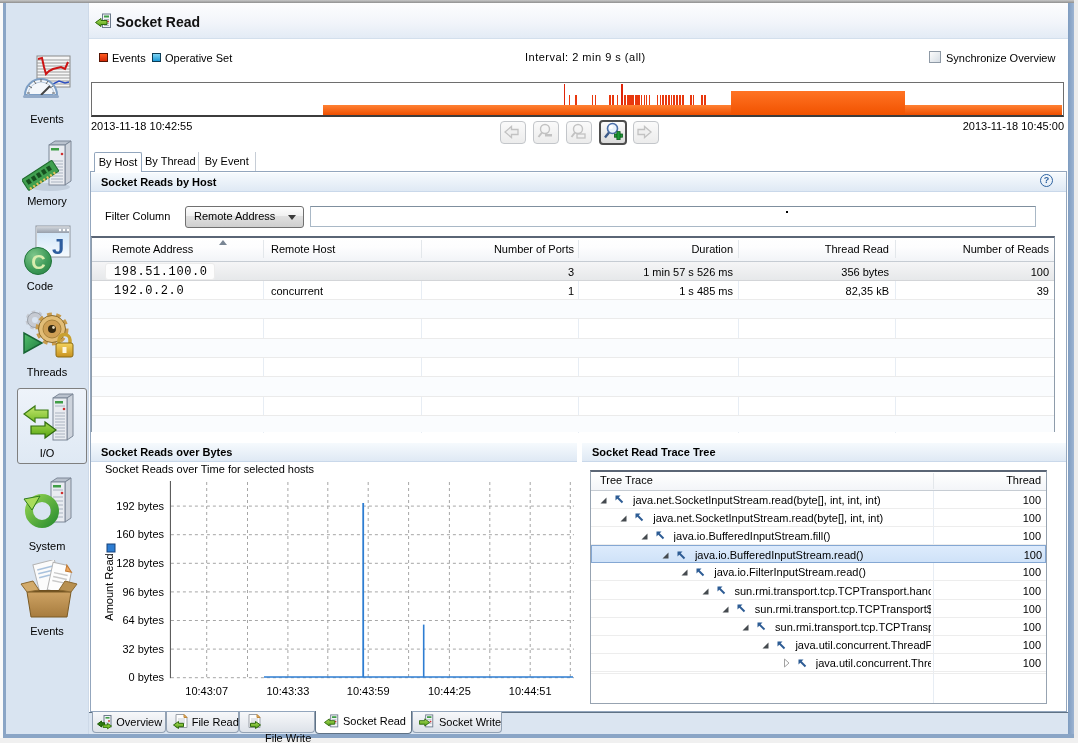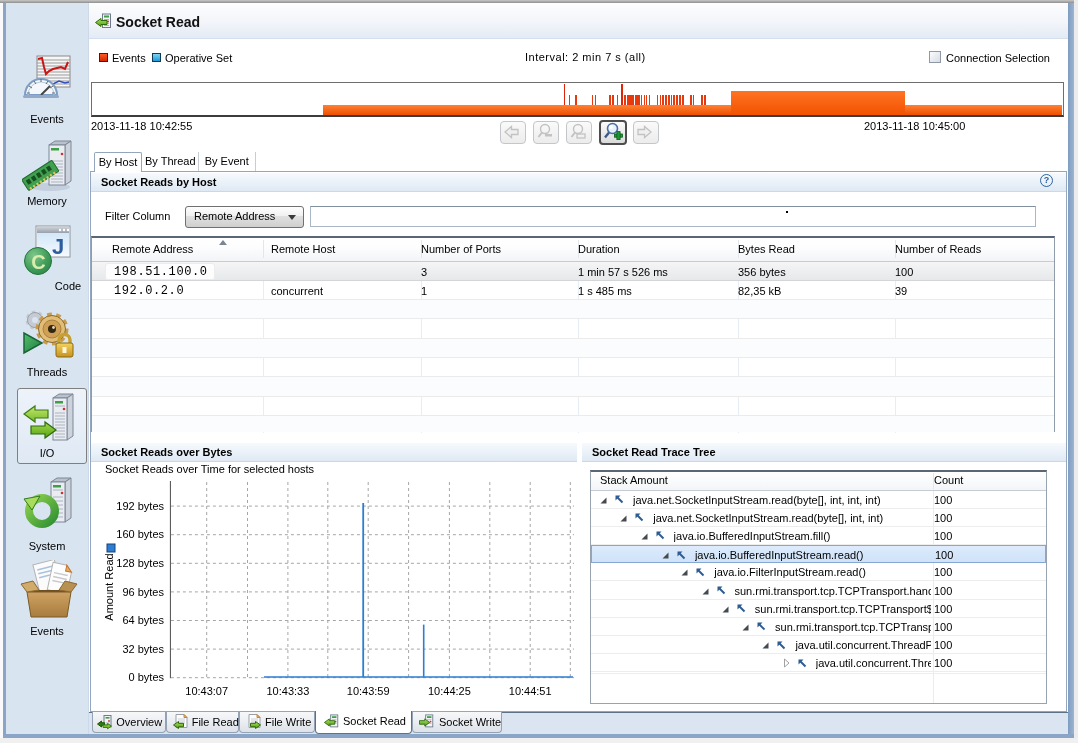--- a/index.html
+++ b/index.html
@@ -1,20 +1,20 @@
 <!DOCTYPE html>
 <html><head>
 <meta charset="utf-8">
 <style>
   html,body{margin:0;padding:0;}
   body{width:1078px;height:743px;position:relative;background:#f0f0f0;
        font-family:"Liberation Sans",sans-serif;font-size:11px;color:#000;overflow:hidden;}
   .abs{position:absolute;white-space:nowrap;}
   .b{font-weight:bold;}
-  .r{text-align:left;}
+  .r{text-align:right;}
 </style>
 </head>
 <body>
 
 <div class="abs" style="left:0;top:0;width:1078px;height:3px;background:linear-gradient(180deg,#c7c7c7,#8f8f8f);"></div>
 <div class="abs" style="left:1074px;top:0;width:4px;height:743px;background:#ececec;"></div>
 <div class="abs" style="left:0;top:738px;width:1078px;height:5px;background:#f0f0f0;"></div>
 <div class="abs" style="left:0;top:3px;width:3px;height:735px;background:#fafafa;"></div>
 <div class="abs" style="left:3px;top:3px;width:3px;height:735px;background:#8aa5c6;"></div>
 <div class="abs" style="left:1068px;top:3px;width:6px;height:735px;background:linear-gradient(90deg,#7e9cc0,#9db4d2);"></div>
@@ -120,21 +120,21 @@
         <radialGradient id="cgr3" cx="0.35" cy="0.3" r="0.9">
             <stop offset="0" stop-color="#7ec68b"></stop>
             <stop offset="0.6" stop-color="#3d9a57"></stop>
             <stop offset="1" stop-color="#2a7f44"></stop>
           </radialGradient>
       </defs>
       <circle cx="16" cy="37" r="13.5" fill="url(#cgr3)" stroke="#22763c"></circle>
       <text x="16.5" y="44.5" font-family="Liberation Sans" font-size="20" font-weight="bold" fill="#d9edae" text-anchor="middle">C</text>
     </svg>
   </div>
-  <div class="abs" style="left:0;top:277px;width:68px;text-align:center;padding-left:28px;">Code</div>
+  <div class="abs" style="left:0;top:277px;width:68px;text-align:center;">Code</div>
 
   <div class="abs" style="left:14px;top:305px;">
     <svg width="56" height="56" viewBox="0 0 56 56">
       <circle cx="15" cy="12" r="7" fill="none" stroke="#c6cad2" stroke-width="5" stroke-dasharray="3,3"></circle>
       <circle cx="15" cy="12" r="7.5" fill="#c6cad2" stroke="#9aa0a8"></circle>
       <circle cx="15" cy="12" r="3" fill="#d9e4f1"></circle>
       <circle cx="32" cy="21" r="14" fill="none" stroke="#c89c4e" stroke-width="5" stroke-dasharray="4.5,4.2"></circle>
       <circle cx="32" cy="21" r="13.5" fill="#e2bd77" stroke="#8a6a2c"></circle>
       <circle cx="32" cy="21" r="9" fill="#cfa055" stroke="#a8823c"></circle>
       <circle cx="32" cy="21" r="4" fill="#33270f"></circle>
@@ -274,23 +274,23 @@
           <stop offset="1" stop-color="#4f9e10"></stop>
         </linearGradient>
       </defs>
   </svg>
 </div>
 
 <div class="abs" style="left:99px;top:53px;width:9px;height:9px;background:linear-gradient(180deg,#ff5a1e,#d42806);border:1px solid #551505;box-sizing:border-box;"></div>
 <div class="abs" style="left:112px;top:52px;">Events</div>
 <div class="abs" style="left:152px;top:53px;width:9px;height:9px;background:linear-gradient(180deg,#7fd4f2,#1d9ad8);border:1px solid #0c3c55;box-sizing:border-box;"></div>
 <div class="abs" style="left:165px;top:52px;">Operative Set</div>
-<div class="abs" style="left:525px;top:51px;letter-spacing:0.5px;">Interval: 2 min 7 s (all)</div>
+<div class="abs" style="left:525px;top:51px;letter-spacing:0.5px;">Interval: 2 min 9 s (all)</div>
 <div class="abs" style="left:929px;top:51px;width:12px;height:12px;border:1px solid #8e99a5;background:linear-gradient(135deg,#fcfcfc,#d6dde4);box-sizing:border-box;"></div>
-<div class="abs" style="left:946px;top:52px;">Connection Selection</div>
+<div class="abs" style="left:946px;top:52px;">Synchronize Overview</div>
 
 <div class="abs" id="timeline" style="left:91px;top:82px;width:971px;height:32px;background:#fff;border:1px solid #6e6e6e;border-bottom:2px solid #3c3c3c;"></div>
 <div class="abs" style="left:323px;top:105px;width:739px;height:10px;background:linear-gradient(180deg,#ff8133,#ee4f00);"></div>
 <div class="abs" style="left:731px;top:91px;width:174px;height:24px;background:linear-gradient(180deg,#ff7324,#f15200);"></div>
 <div class="abs" id="spikes">
     <div class="abs" style="left:568.6px;top:95px;width:1.6px;height:10px;background:#e8380e;"></div>
     <div class="abs" style="left:575.2px;top:95px;width:1.6px;height:10px;background:#e8380e;"></div>
     <div class="abs" style="left:591.9px;top:95px;width:1.6px;height:10px;background:#e8380e;"></div>
     <div class="abs" style="left:594.5px;top:95px;width:1.6px;height:10px;background:#e8380e;"></div>
     <div class="abs" style="left:609.4px;top:95px;width:1.6px;height:10px;background:#e8380e;"></div>
@@ -405,21 +405,21 @@
     <div class="abs" style="left:486px;top:2px;width:1px;height:18px;background:#e3e7eb;"></div>
     <div class="abs" style="left:646px;top:2px;width:1px;height:18px;background:#e3e7eb;"></div>
     <div class="abs" style="left:803px;top:2px;width:1px;height:18px;background:#e3e7eb;"></div>
     <div class="abs" style="left:20px;top:5px;">Remote Address</div>
     <svg class="abs" style="left:127px;top:2px;" width="8" height="5">
         <polygon points="4,0 8,5 0,5" fill="#7a8694"></polygon>
       </svg>
     <div class="abs" style="left:179px;top:5px;">Remote Host</div>
     <div class="abs r" style="left:329px;top:5px;width:153px;">Number of Ports</div>
     <div class="abs r" style="left:486px;top:5px;width:155px;">Duration</div>
-    <div class="abs r" style="left:646px;top:5px;width:151px;">Bytes Read</div>
+    <div class="abs r" style="left:646px;top:5px;width:151px;">Thread Read</div>
     <div class="abs r" style="left:803px;top:5px;width:154px;">Number of Reads</div>
   </div>
 
   <div class="abs" style="left:171px;top:23.5px;width:1px;height:171px;background:#e7edf4;"></div>
   <div class="abs" style="left:329px;top:23.5px;width:1px;height:171px;background:#e7edf4;"></div>
   <div class="abs" style="left:486px;top:23.5px;width:1px;height:171px;background:#e7edf4;"></div>
   <div class="abs" style="left:646px;top:23.5px;width:1px;height:171px;background:#e7edf4;"></div>
   <div class="abs" style="left:803px;top:23.5px;width:1px;height:171px;background:#e7edf4;"></div>
 
   <div class="abs" style="left:0;top:23.5px;width:962px;height:19.3px;background:linear-gradient(180deg,#f5f5f6,#e6e8ea);border-bottom:1px solid #d3d5d8;box-sizing:border-box;">
@@ -496,22 +496,22 @@
     <line x1="332.7" y1="199" x2="332.7" y2="146.6" stroke="#2d7dd2" stroke-width="1.6"></line>
   </svg>
 </div>
 
 <div class="abs" id="panel-right">
   <div class="abs" style="left:582px;top:443px;width:484px;height:18px;background:linear-gradient(180deg,#f6fafd,#dfe9f4);border-bottom:1px solid #c9d8ea;">
     <div class="abs b" style="left:10px;top:3px;">Socket Read Trace Tree</div>
   </div>
   <div class="abs" id="treetable" style="left:590px;top:470px;width:457px;height:234px;border:1px solid #97a3b1;border-top:2px solid #5a6575;box-sizing:border-box;background:#fff;">
     <div class="abs" style="left:0;top:0;width:455px;height:18.5px;background:linear-gradient(180deg,#ffffff,#f3f5f8);border-bottom:1px solid #c6ccd3;box-sizing:border-box;">
-      <div class="abs" style="left:9px;top:2px;">Stack Amount</div>
-      <div class="abs r" style="left:343px;top:2px;width:107px;">Count</div>
+      <div class="abs" style="left:9px;top:2px;">Tree Trace</div>
+      <div class="abs r" style="left:343px;top:2px;width:107px;">Thread</div>
       <div class="abs" style="left:342px;top:1px;width:1px;height:16px;background:#e3e7eb;"></div>
     </div>
     <div class="abs" style="left:342px;top:18.5px;width:1px;height:212px;background:#e7edf4;"></div>
     <div class="abs" id="treerows">
         <div class="abs" style="left:0;top:18.5px;width:455px;height:18.2px;border-bottom:1px solid #ededed;box-sizing:border-box;overflow:hidden;">
           <svg class="abs" style="left:8px;top:5px;" width="9" height="9">
             <polygon points="7.5,1.5 7.5,7.5 1.5,7.5" fill="#454a4f"></polygon>
           </svg>
           <svg class="abs" style="left:24px;top:4.5px;" width="10" height="10">
             <polygon points="0.5,0.5 5.5,0.5 0.5,5.5" fill="#2d5c94"></polygon>
@@ -663,21 +663,21 @@
         <line x1="5" y1="7" x2="12" y2="7" stroke="#c9cdd3"></line>
         <line x1="5" y1="9" x2="12" y2="9" stroke="#c9cdd3"></line>
       <polygon points="14.5,11 9.5,7.5 9.5,9.3 4.5,9.3 4.5,12.7 9.5,12.7 9.5,14.5" fill="url(#bt2)" stroke="#2e6a0c"></polygon>
       <defs>
           <linearGradient id="bt2" x1="0" y1="0" x2="0" y2="1">
             <stop offset="0" stop-color="#b2e060"></stop>
             <stop offset="1" stop-color="#4f9e10"></stop>
           </linearGradient>
         </defs>
     </svg>
-    <div class="abs" style="left:25px;top:4px;">File Write</div>
+    <div class="abs" style="left:25px;top:20px;">File Write</div>
   </div>
   <div class="abs" style="left:315px;top:711px;width:97px;height:23px;background:#fff;border:1px solid #5f7285;border-top:none;border-radius:0 0 4px 4px;box-sizing:border-box;z-index:3;">
     <svg class="abs" style="left:8px;top:3px;" width="16" height="16" viewBox="0 0 18 18">
       <rect x="7.5" y="1" width="8" height="13.5" fill="#f2f4f7" stroke="#6d7b8c"></rect>
       <rect x="9" y="2.5" width="5" height="2" fill="#3f9e46"></rect>
       <line x1="9" y1="6.5" x2="14" y2="6.5" stroke="#aab3c0"></line>
       <circle cx="13" cy="8.5" r="1" fill="#d03030"></circle>
       <line x1="9" y1="10.5" x2="14" y2="10.5" stroke="#aab3c0"></line>
       <polygon points="0.5,9.5 6,5.5 6,7.5 12,7.5 12,11.5 6,11.5 6,13.5" fill="url(#bt3)" stroke="#2e6a0c"></polygon>
       <defs>

